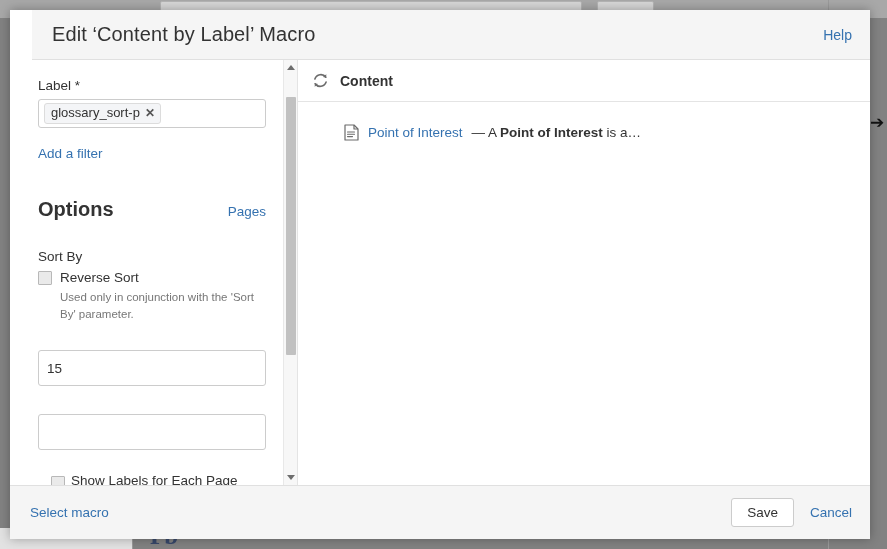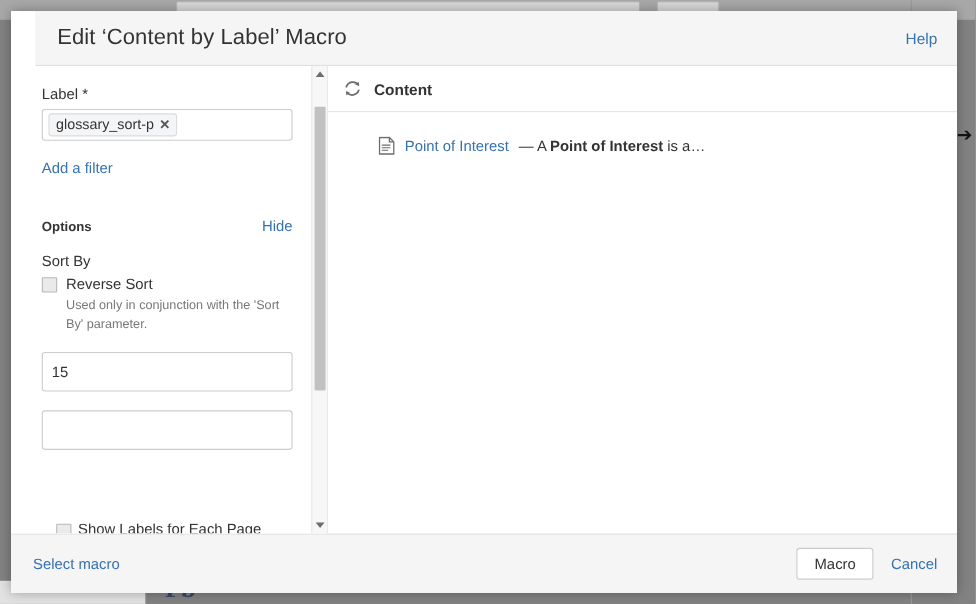--- a/index.html
+++ b/index.html
@@ -192,26 +192,26 @@
   #add-filter-row { margin-top: 16px; }
 
   #options-row {
     margin-top: 36px;
     width: 228px;
     display: flex;
     align-items: baseline;
     justify-content: space-between;
   }
   #options-heading {
-    font-size: 12px;
+    font-size: 20px;
     font-weight: bold;
     color: #333;
   }
 
-  .field-block { margin-top: 17px; }
+  .field-block { margin-top: 28px; }
 
   
   .select-wrap {
     position: relative;
     width: 228px;
     height: 29px;
   }
   .select-box {
     width: 228px;
     height: 29px;
@@ -452,21 +452,21 @@
             <span class="chip-x">✕</span>
           </span>
         </div>
 
         <div id="add-filter-row">
           <a class="link-blue">Add a filter</a>
         </div>
 
         <div id="options-row">
           <span id="options-heading">Options</span>
-          <a class="link-blue">Hide</a>
+          <a class="link-blue">Pages</a>
         </div>
 
         <div class="field-block">
           <label class="field-label">Sort By</label>
         </div>
 
         <div class="cb-row">
           <span class="cb-box"></span>
           <span class="cb-label">Reverse Sort</span>
         </div>
@@ -522,17 +522,17 @@
           <a class="preview-link">Point of Interest</a>
           <span class="preview-desc"><span> — </span><span>A </span><b>Point of Interest</b><span> is a…</span></span>
         </div>
       </div>
     </div>
   </div>
 
   <div id="modal-footer">
     <a id="select-macro-link">Select macro</a>
     <div id="footer-actions">
-      <button id="save-button">Macro</button>
+      <button id="save-button">Save</button>
       <a id="cancel-link">Cancel</a>
     </div>
   </div>
 </div>
 
 </body></html>

